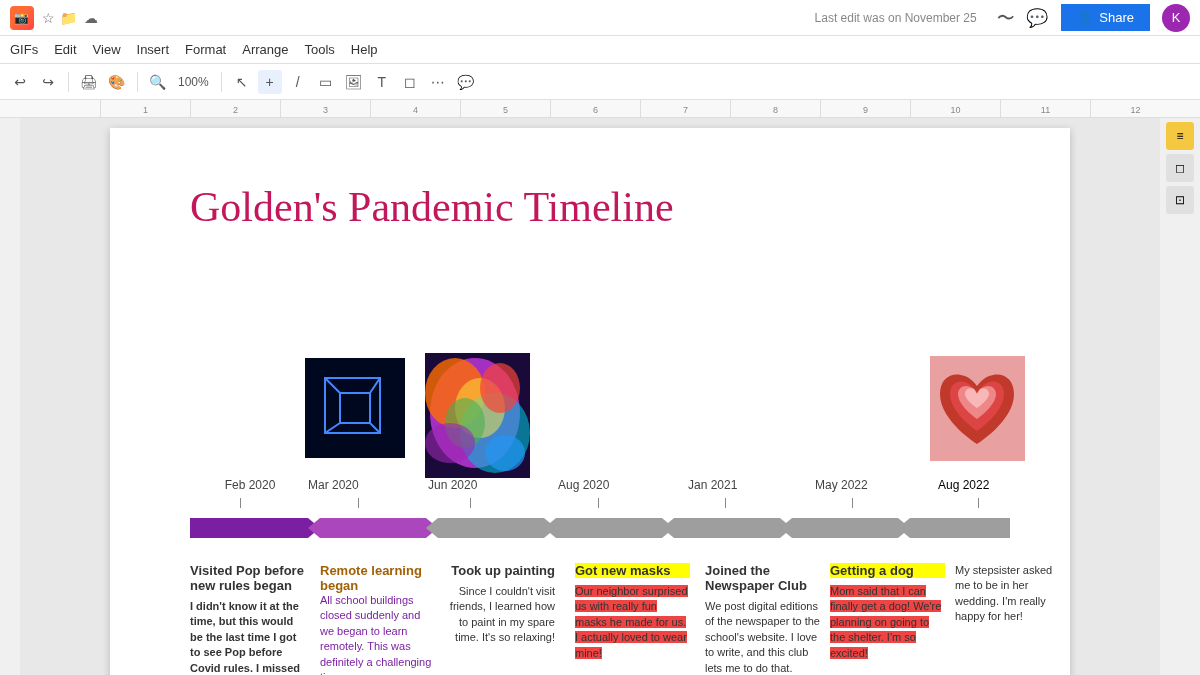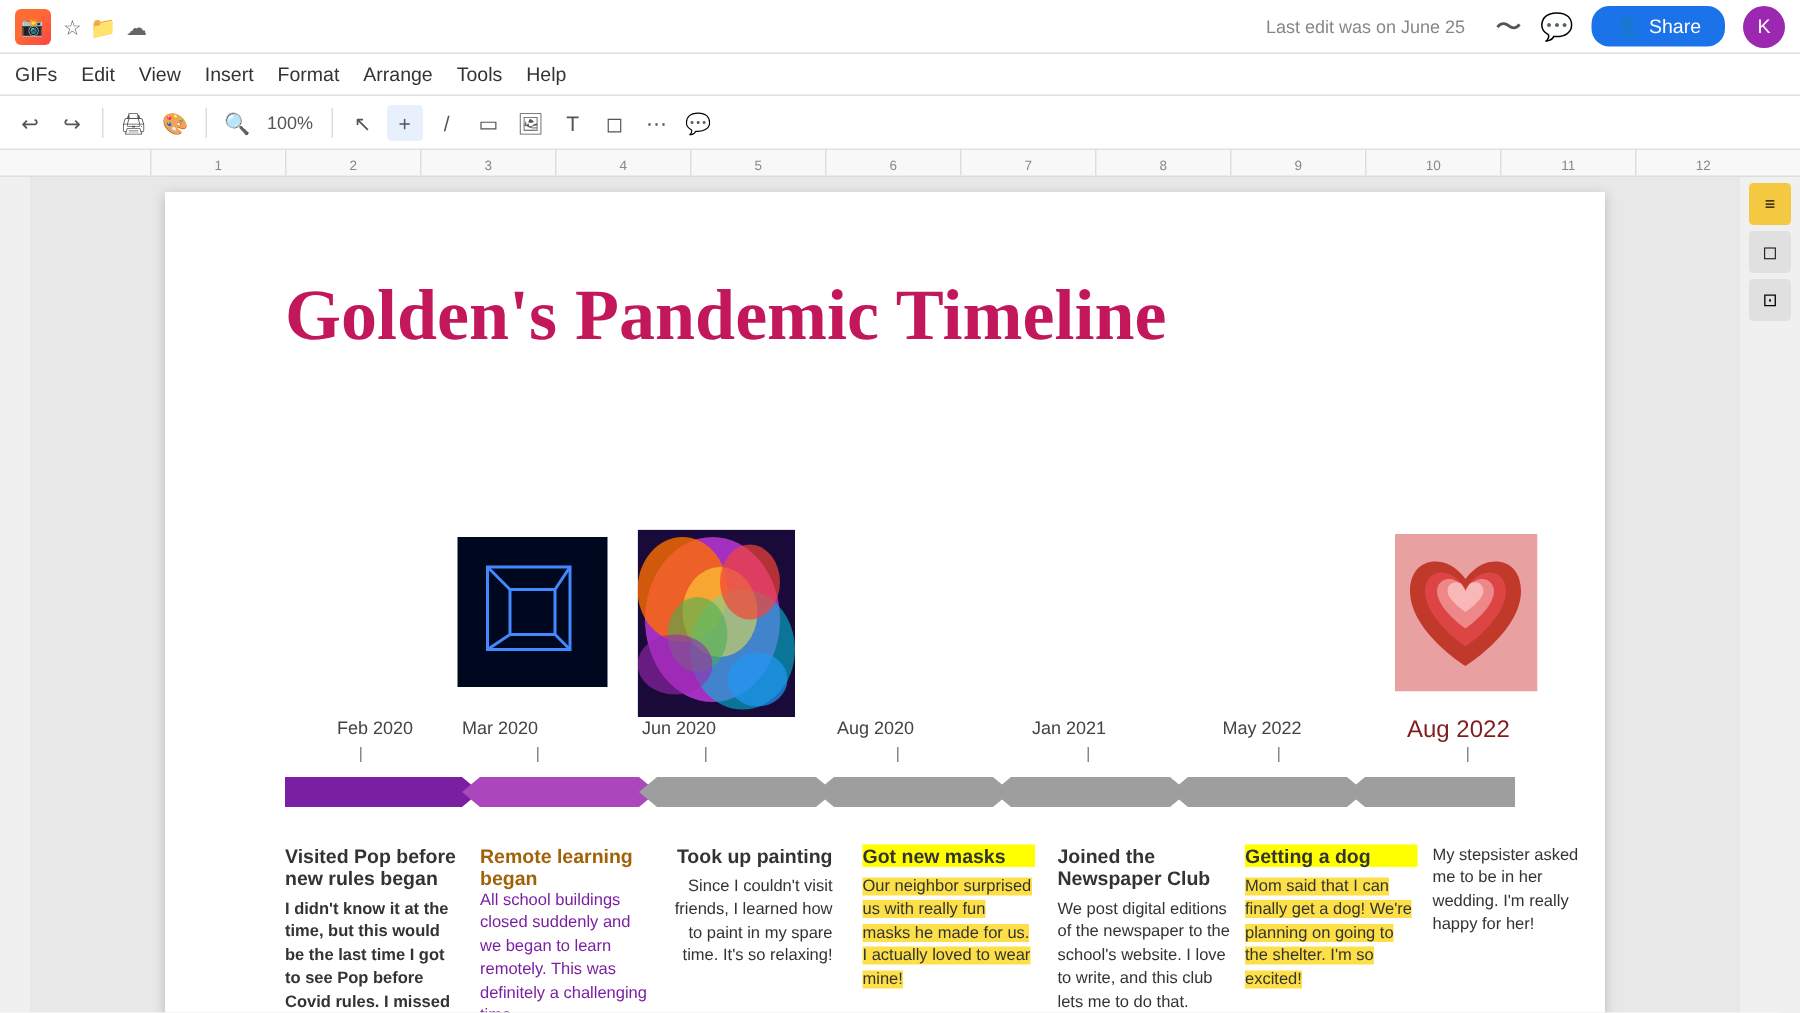--- a/index.html
+++ b/index.html
@@ -24,21 +24,21 @@
     }
     .doc-title { font-size: 14px; color: #333; margin-right: 8px; }
     .doc-icons { display: flex; gap: 6px; align-items: center; margin-right: 12px; }
     .doc-icons span { font-size: 14px; color: #666; cursor: pointer; }
     .last-edit { font-size: 12px; color: #888; margin-left: auto; margin-right: 20px; }
     .top-right { display: flex; align-items: center; gap: 12px; }
     .trend-icon { font-size: 18px; color: #555; cursor: pointer; }
     .chat-icon { font-size: 18px; color: #555; cursor: pointer; }
     .share-btn {
       background: #1a73e8; color: white; border: none;
-      padding: 6px 16px; border-radius: 12px; font-size: 13px; cursor: pointer;
+      padding: 6px 16px; border-radius: 0; font-size: 13px; cursor: pointer;
       display: flex; align-items: flex-end; gap: 6px;
     }
     .avatar {
       width: 28px; height: 28px; background: #9c27b0; border-radius: 50%;
       color: white; font-size: 13px; display: flex; align-items: center; justify-content: center;
     }
 
     
     .menu-bar {
       height: 28px;
@@ -130,22 +130,22 @@
       height: 560px;
       box-shadow: 0 2px 8px rgba(0,0,0,0.2);
       overflow: hidden;
     }
 
     
     .slide-title {
       position: absolute;
       top: 55px;
       left: 80px;
-      font-size: 48px;
-      font-weight: bold;
+      font-size: 42px;
+      font-weight: normal;
       color: #c2185b;
       font-family: Georgia, serif;
     }
 
     
     .timeline-container {
       position: absolute;
       top: 380px;
       left: 80px;
       right: 60px;
@@ -213,21 +213,21 @@
       font-weight: bold;
       color: #333;
       margin-bottom: 6px;
     }
     .event-body {
       font-size: 11px;
       color: #333;
       line-height: 1.4;
     }
     .highlight-yellow {
-      background: #fde047;
+      background: #ef4444;
     }
     .event-title-purple {
       color: #a16207;
       font-weight: bold;
       font-size: 13px;
     }
     .event-body-purple {
       color: #7b1fa2;
       font-size: 11px;
       line-height: 1.4;
@@ -242,21 +242,21 @@
 </head>
 <body>
 
 <div class="top-bar">
   <div class="app-icon">📸</div>
   <div class="doc-icons">
     <span>☆</span>
     <span>📁</span>
     <span>☁</span>
   </div>
-  <span class="last-edit">Last edit was on June 25</span>
+  <span class="last-edit">Last edit was on November 25</span>
   <div class="top-right">
     <span class="trend-icon">〜</span>
     <span class="chat-icon">💬</span>
     <button class="share-btn">
       <span>👤</span>
       <span>Share</span>
     </button>
     <div class="avatar">K</div>
   </div>
 </div>
@@ -389,21 +389,21 @@
 
         <div style="position:absolute;top:-30px;left:368px;width:100px;font-size:12px;color:#444;text-align:left;">Aug 2020</div>
         <div style="position:absolute;top:-10px;left:408px;width:1px;height:10px;background:#888;"></div>
 
         <div style="position:absolute;top:-30px;left:498px;width:100px;font-size:12px;color:#444;text-align:left;">Jan 2021</div>
         <div style="position:absolute;top:-10px;left:535px;width:1px;height:10px;background:#888;"></div>
 
         <div style="position:absolute;top:-30px;left:625px;width:100px;font-size:12px;color:#444;text-align:left;">May 2022</div>
         <div style="position:absolute;top:-10px;left:662px;width:1px;height:10px;background:#888;"></div>
 
-        <div style="position:absolute;top:-30px;left:748px;width:100px;font-size:16px;color:#7f1d1d;text-align:left;">Aug 2022</div>
+        <div style="position:absolute;top:-30px;left:748px;width:100px;font-size:12px;color:#000000;text-align:left;">Aug 2022</div>
         <div style="position:absolute;top:-10px;left:788px;width:1px;height:10px;background:#888;"></div>
       </div>
 
       <div class="event-content" style="left:80px;top:435px;width:115px;">
         <div class="event-title">Visited Pop before new rules began</div>
         <div class="event-body event-body-bold">
           I didn't know it at the time, but this would be the last time I got to see Pop before Covid rules. I missed him so much!
         </div>
       </div>
 

